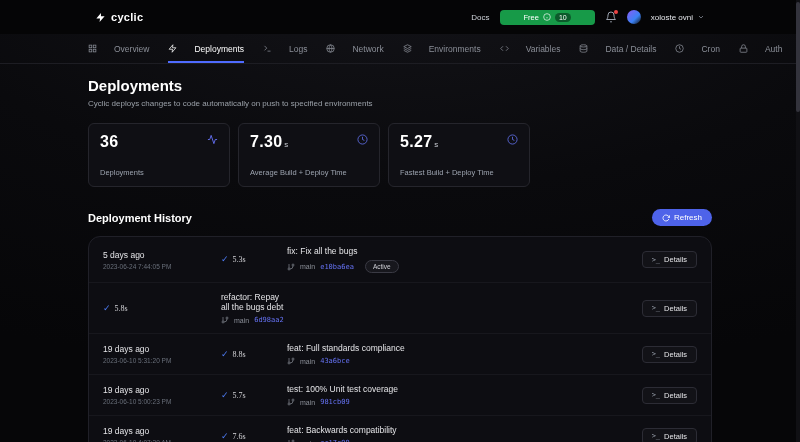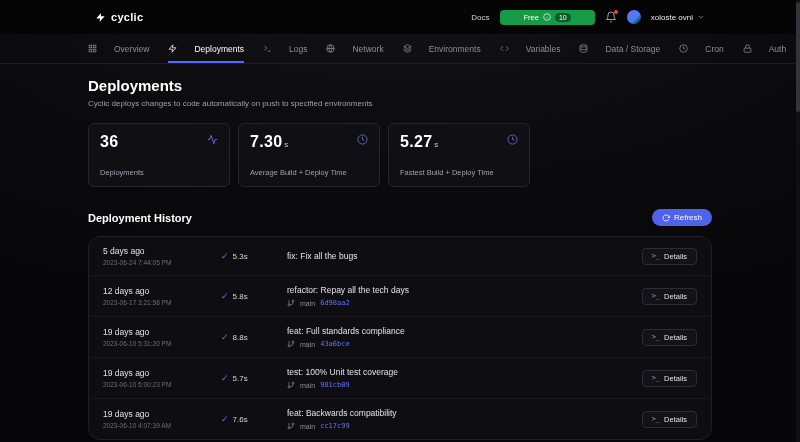--- a/index.html
+++ b/index.html
@@ -92,21 +92,21 @@
   }
   .hrow {
     display: grid; grid-template-columns: 118px 66px 1fr auto;
     align-items: center; padding: 9px 14px; border-bottom: 1px solid #17171d;
   }
   .hrow:last-child { border-bottom: none; }
   .rel { font-size: 8.5px; color: #e4e4e7; }
   .ts { font-size: 6.5px; color: #696f7a; margin-top: 3px; }
   .hcol-dur { display: flex; align-items: center; gap: 4px; }
   .check { color: #4e7cf6; font-size: 9px; line-height: 1; }
-  .dur { font-size: 8px; color: #d4d4d8; }
+  .dur { font-size: 8px; color: #d4d4d8; font-family: Liberation Serif, serif; }
   .msg { font-size: 8.5px; color: #e4e4e7; }
   .meta { display: flex; align-items: center; gap: 5px; margin-top: 4px; }
   .meta svg { width: 8px; height: 8px; color: #8b8f98; }
   .branch-name { font-size: 7px; color: #8b8f98; }
   .commit-link { font-size: 7px; color: #6673f5; font-family: "DejaVu Sans Mono", monospace; cursor: pointer; }
   .active-badge {
     margin-left: 6px; font-size: 6.5px; color: #cfd0d6;
     border: 1px solid #3a3a44; background: #17171d;
     border-radius: 8px; padding: 2px 7px;
   }
@@ -205,21 +205,21 @@
         <polyline points="8 6 2 12 8 18"></polyline>
       </svg>
     <span>Variables</span>
   </div>
   <div class="tab">
     <svg viewBox="0 0 24 24" fill="none" stroke="currentColor" stroke-width="2">
         <ellipse cx="12" cy="5" rx="9" ry="3"></ellipse>
         <path d="M21 12c0 1.66-4 3-9 3s-9-1.34-9-3"></path>
         <path d="M3 5v14c0 1.66 4 3 9 3s9-1.34 9-3V5"></path>
       </svg>
-    <span>Data / Storage</span>
+    <span>Data / Details</span>
   </div>
   <div class="tab">
     <svg viewBox="0 0 24 24" fill="none" stroke="currentColor" stroke-width="2">
         <circle cx="12" cy="12" r="10"></circle>
         <polyline points="12 6 12 12 16 14"></polyline>
       </svg>
     <span>Cron</span>
   </div>
   <div class="tab">
     <svg viewBox="0 0 24 24" fill="none" stroke="currentColor" stroke-width="2">
@@ -302,38 +302,45 @@
       <div>
         <div class="rel">5 days ago</div>
         <div class="ts">2023-06-24 7:44:05 PM</div>
       </div>
       <div class="hcol-dur">
         <span class="check">✓</span>
         <span class="dur">5.3s</span>
       </div>
       <div>
         <div class="msg">fix: Fix all the bugs</div>
+        <div class="meta">
+          <svg viewBox="0 0 24 24" fill="none" stroke="currentColor" stroke-width="2">
+              <line x1="6" y1="3" x2="6" y2="15"></line>
+              <circle cx="18" cy="6" r="3"></circle>
+              <circle cx="6" cy="18" r="3"></circle>
+              <path d="M18 9a9 9 0 0 1-9 9"></path>
+            </svg>
+          <span class="branch-name">main</span>
+          <span class="commit-link">e10ba6ea</span>
+          <span class="active-badge">Active</span>
+        </div>
       </div>
       <button class="details-btn">
         <span class="details-icon">&gt;_</span>
         <span>Details</span>
       </button>
     </div>
 
     <div class="hrow">
-      <div>
-        <div class="rel">12 days ago</div>
-        <div class="ts">2023-06-17 3:21:58 PM</div>
-      </div>
       <div class="hcol-dur">
         <span class="check">✓</span>
         <span class="dur">5.8s</span>
       </div>
       <div>
-        <div class="msg">refactor: Repay all the tech days</div>
+        <div class="msg">refactor: Repay all the bugs debt</div>
         <div class="meta">
           <svg viewBox="0 0 24 24" fill="none" stroke="currentColor" stroke-width="2">
               <line x1="6" y1="3" x2="6" y2="15"></line>
               <circle cx="18" cy="6" r="3"></circle>
               <circle cx="6" cy="18" r="3"></circle>
               <path d="M18 9a9 9 0 0 1-9 9"></path>
             </svg>
           <span class="branch-name">main</span>
           <span class="commit-link">6d98aa2</span>
         </div>

